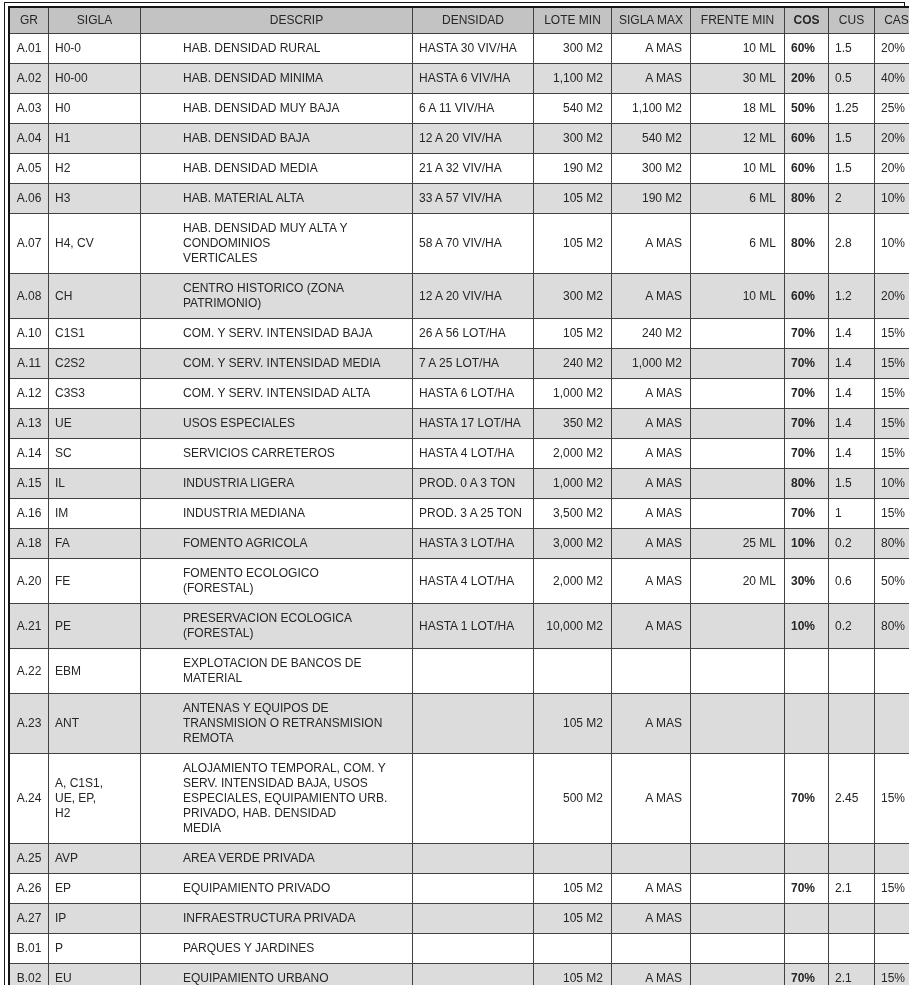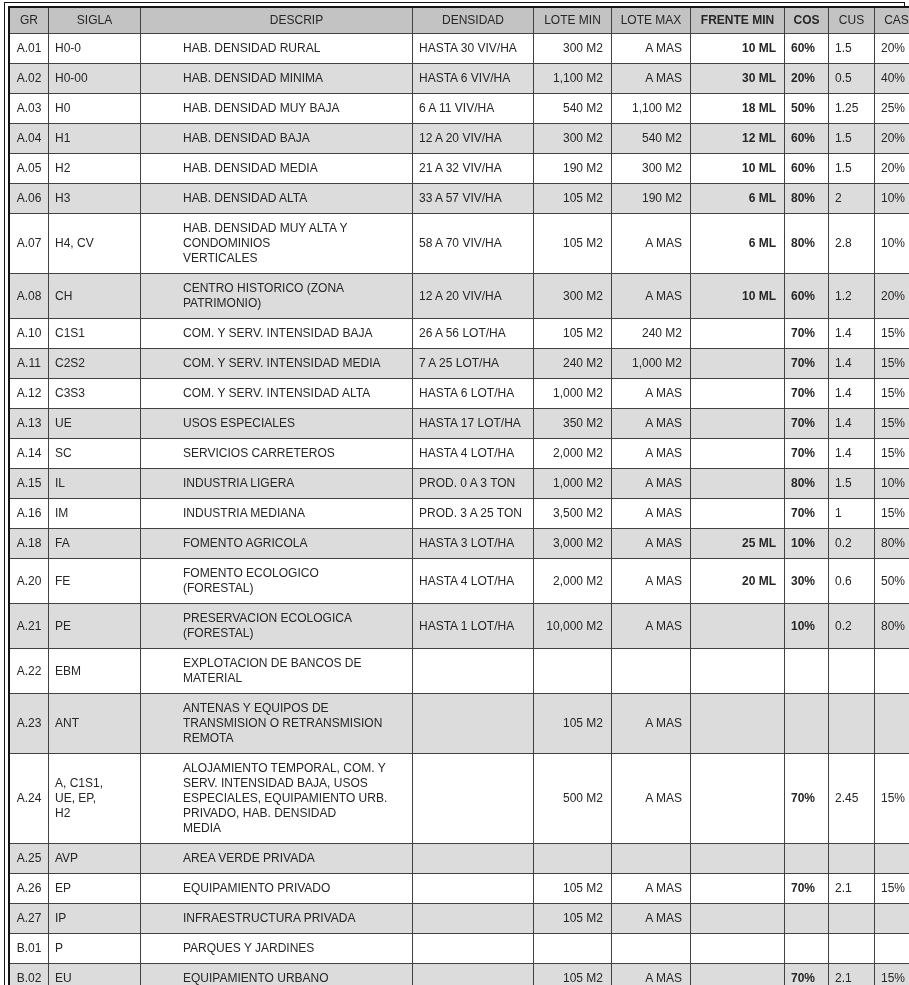--- a/index.html
+++ b/index.html
@@ -46,21 +46,21 @@
   }
   tbody tr:nth-child(even) td { background: #dcdcdc; }
 
   
   .col-gr         { width: 34px; text-align: center; }
   .col-sigla      { width: 87px; }
   .col-descrip    { width: 227px; padding-left: 42px; }
   .col-densidad   { width: 116px; }
   .col-lote_min   { width: 73px; }
   .col-lote_max   { width: 74px; }
-  .col-frente_min { width: 89px; font-weight: bold; }
+  .col-frente_min { width: 89px; }
   .col-cos        { width: 39px; font-weight: bold; }
   .col-cus        { width: 41px; }
   .col-cas        { width: 39px; }
   .col-niv_max    { width: 64px; }
 
   td.col-lote_min, td.col-lote_max, td.col-frente_min, td.col-niv_max {
     text-align: right;
     padding-right: 8px;
   }
 </style>
@@ -69,21 +69,21 @@
 
 <div class="frame">
   <table class="zoning">
     <thead>
       <tr>
           <th class="col-gr">GR</th>
           <th class="col-sigla">SIGLA</th>
           <th class="col-descrip">DESCRIP</th>
           <th class="col-densidad">DENSIDAD</th>
           <th class="col-lote_min">LOTE MIN</th>
-          <th class="col-lote_max">LOTE MAX</th>
+          <th class="col-lote_max">SIGLA MAX</th>
           <th class="col-frente_min">FRENTE MIN</th>
           <th class="col-cos">COS</th>
           <th class="col-cus">CUS</th>
           <th class="col-cas">CAS</th>
           <th class="col-niv_max">NIV MAX</th>
         </tr>
     </thead>
     <tbody>
         <tr>
           <td class="col-gr">A.01</td>
@@ -146,21 +146,21 @@
           <td class="col-lote_max">300 M2</td>
           <td class="col-frente_min">10 ML</td>
           <td class="col-cos">60%</td>
           <td class="col-cus">1.5</td>
           <td class="col-cas">20%</td>
           <td class="col-niv_max">2.5</td>
         </tr>
         <tr>
           <td class="col-gr">A.06</td>
           <td class="col-sigla">H3</td>
-          <td class="col-descrip">HAB. DENSIDAD ALTA</td>
+          <td class="col-descrip">HAB. MATERIAL ALTA</td>
           <td class="col-densidad">33 A 57 VIV/HA</td>
           <td class="col-lote_min">105 M2</td>
           <td class="col-lote_max">190 M2</td>
           <td class="col-frente_min">6 ML</td>
           <td class="col-cos">80%</td>
           <td class="col-cus">2</td>
           <td class="col-cas">10%</td>
           <td class="col-niv_max">2.5</td>
         </tr>
         <tr>

